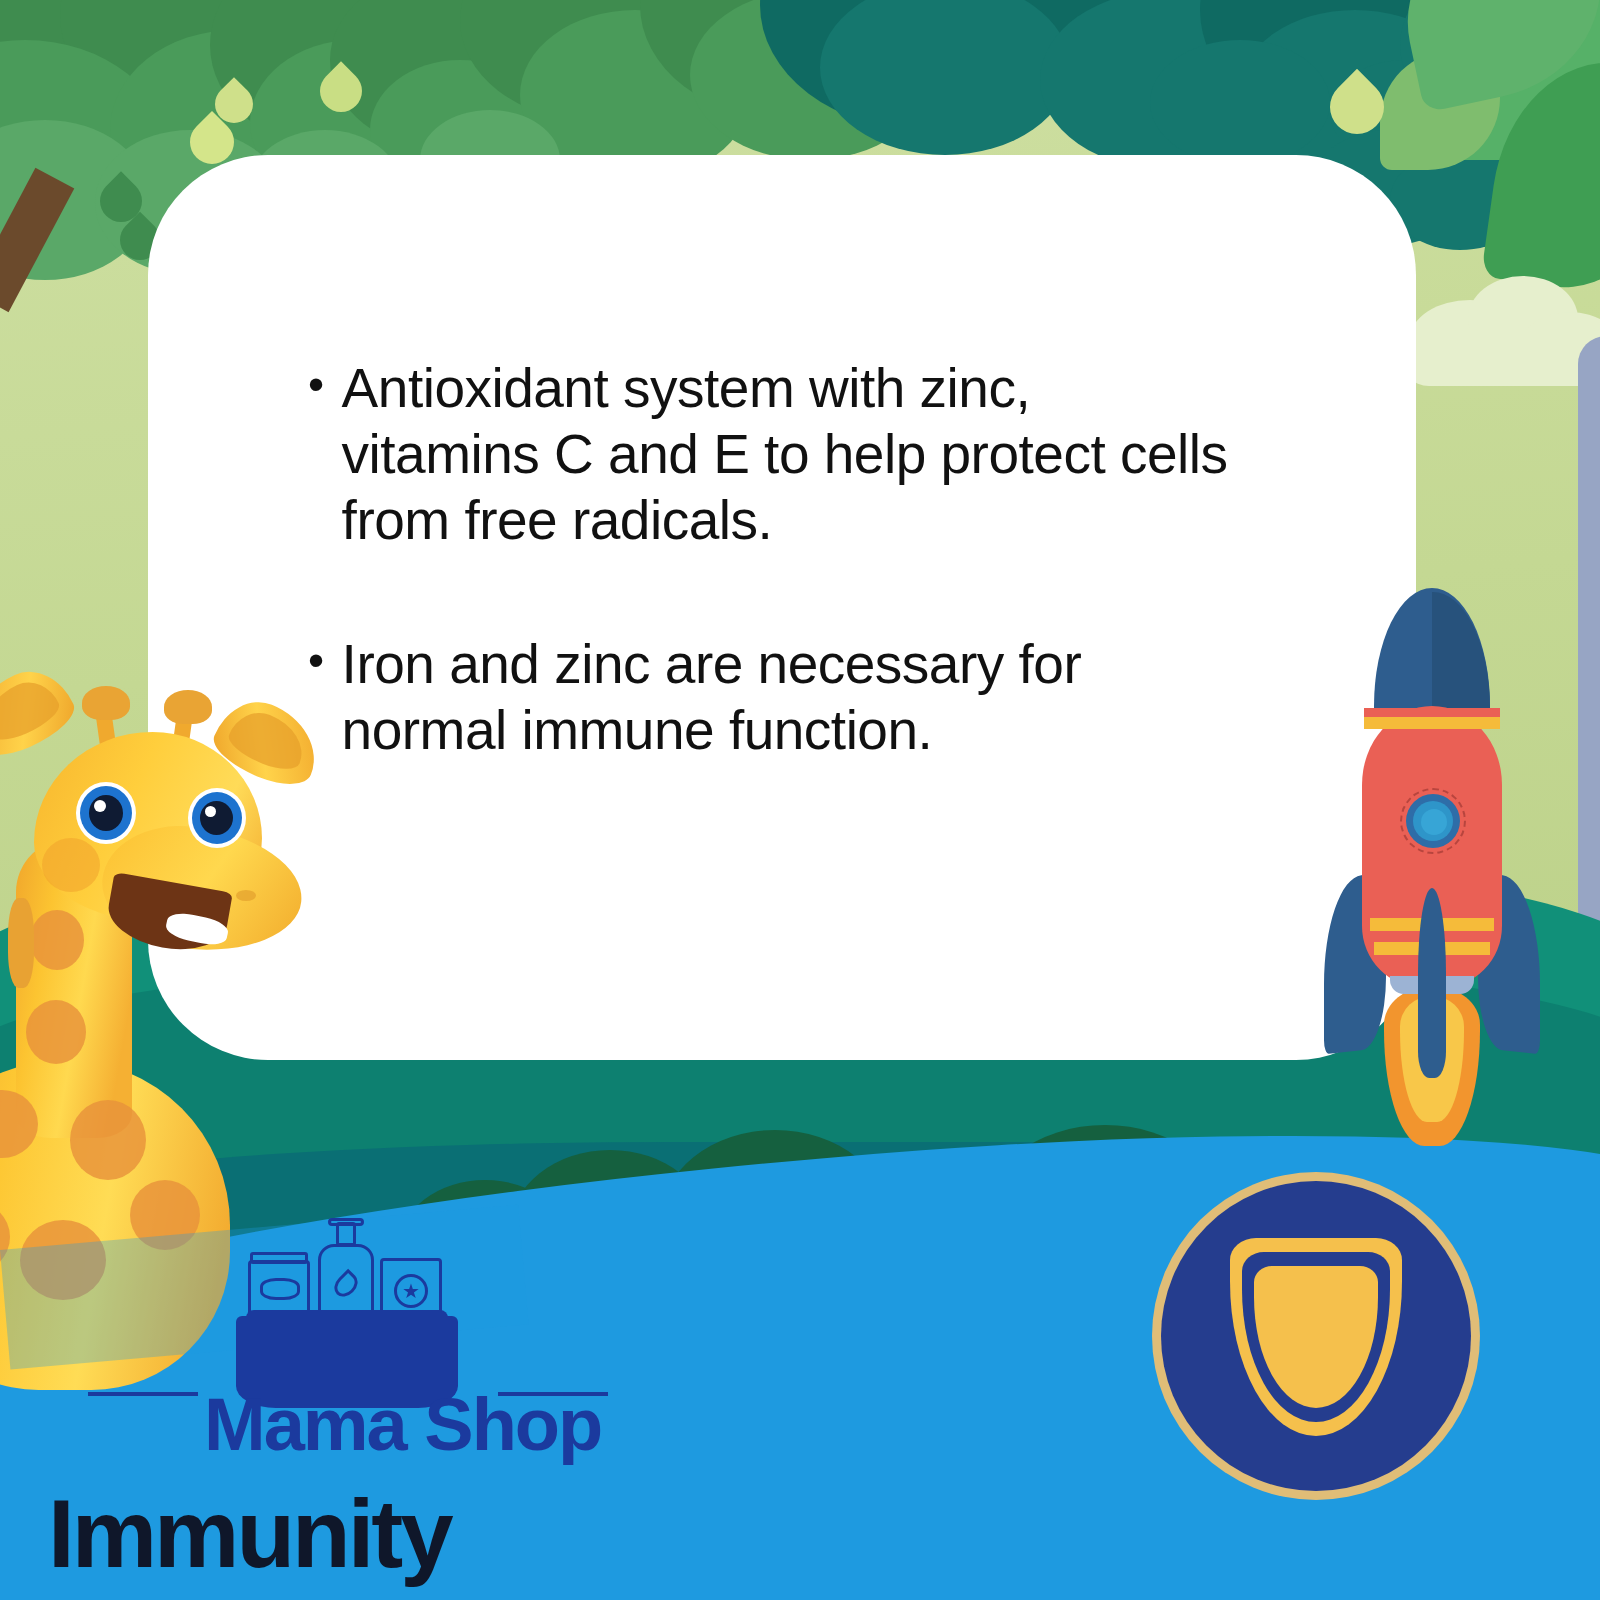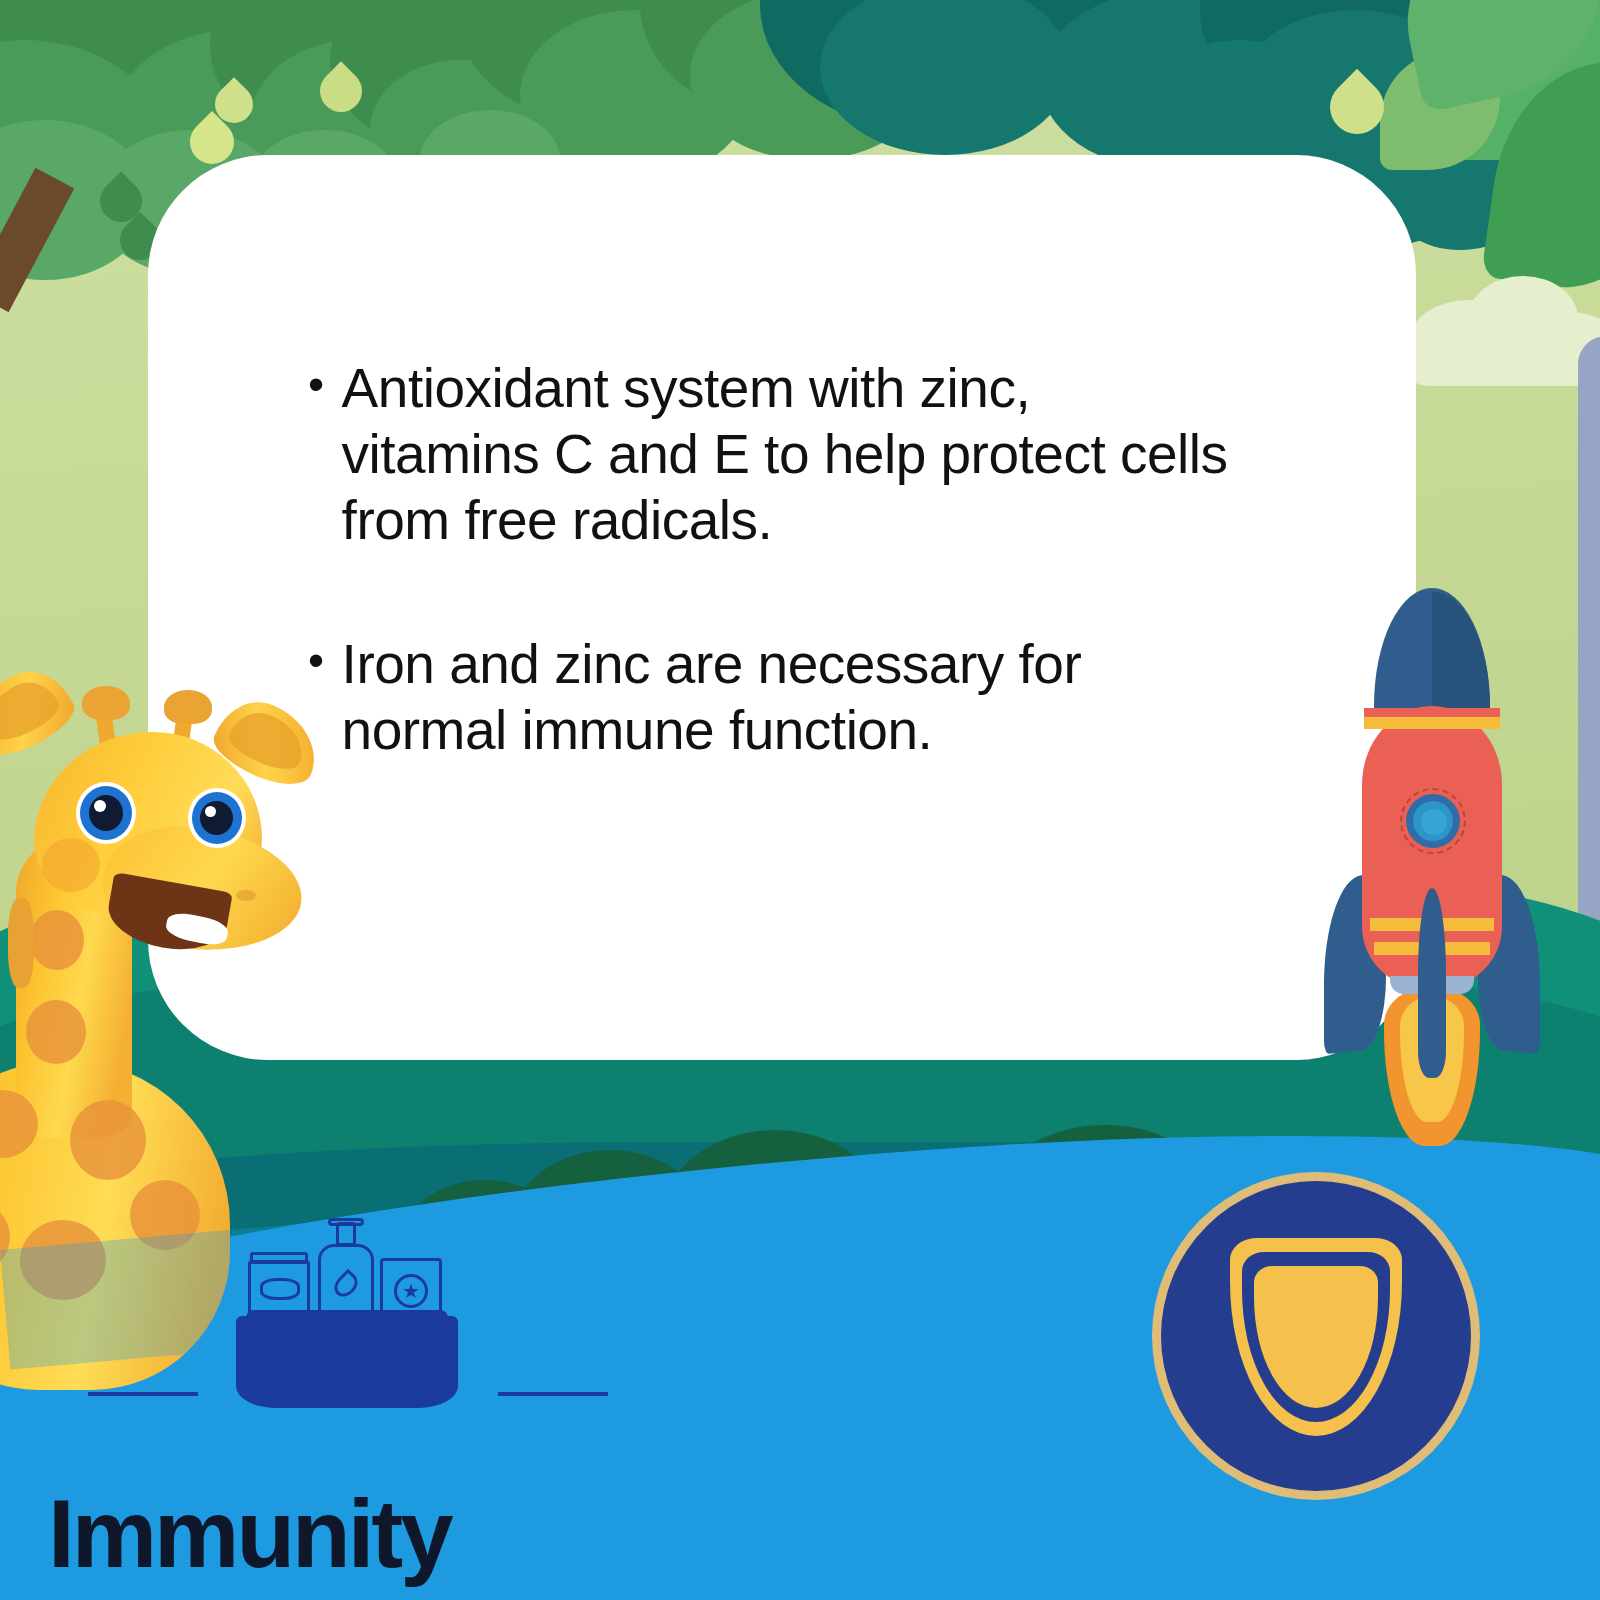--- a/index.html
+++ b/index.html
@@ -520,16 +520,17 @@
       <div class="li li-box"></div>
       <div class="li-star"></div>
       <div class="li-star-g">★</div>
     </div>
     <div class="laz-handle"></div>
     <div class="laz-basket"></div>
     <div class="laz-rule-l"></div>
     <div class="laz-rule-r"></div>
   </div>
 
+  <div class="mamashop">Mama Shop</div>
 
   <div class="immunity">Immunity</div>
 
 </div>
 
 </body></html>

